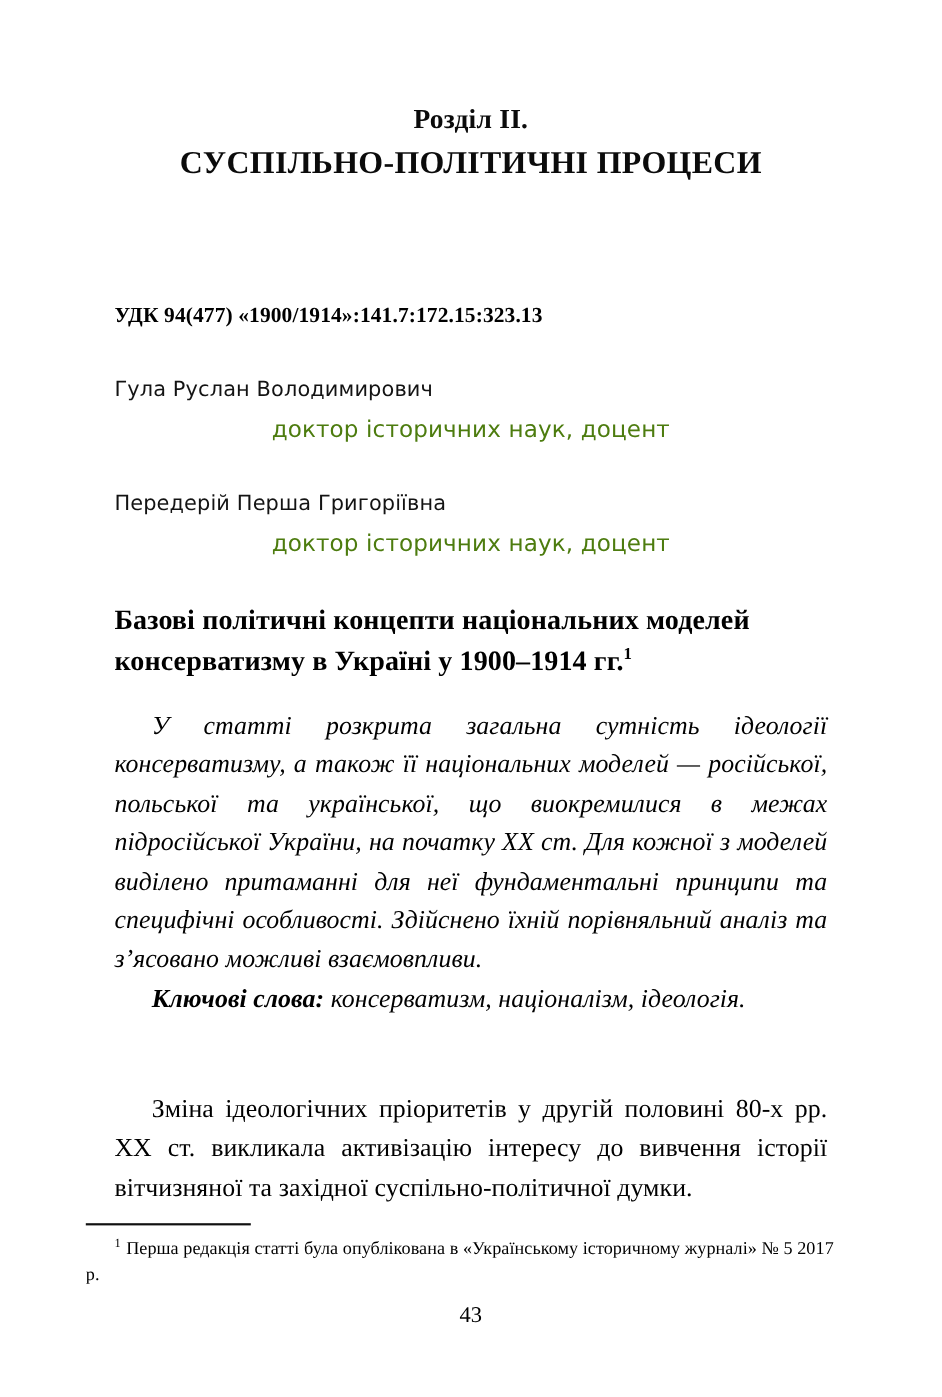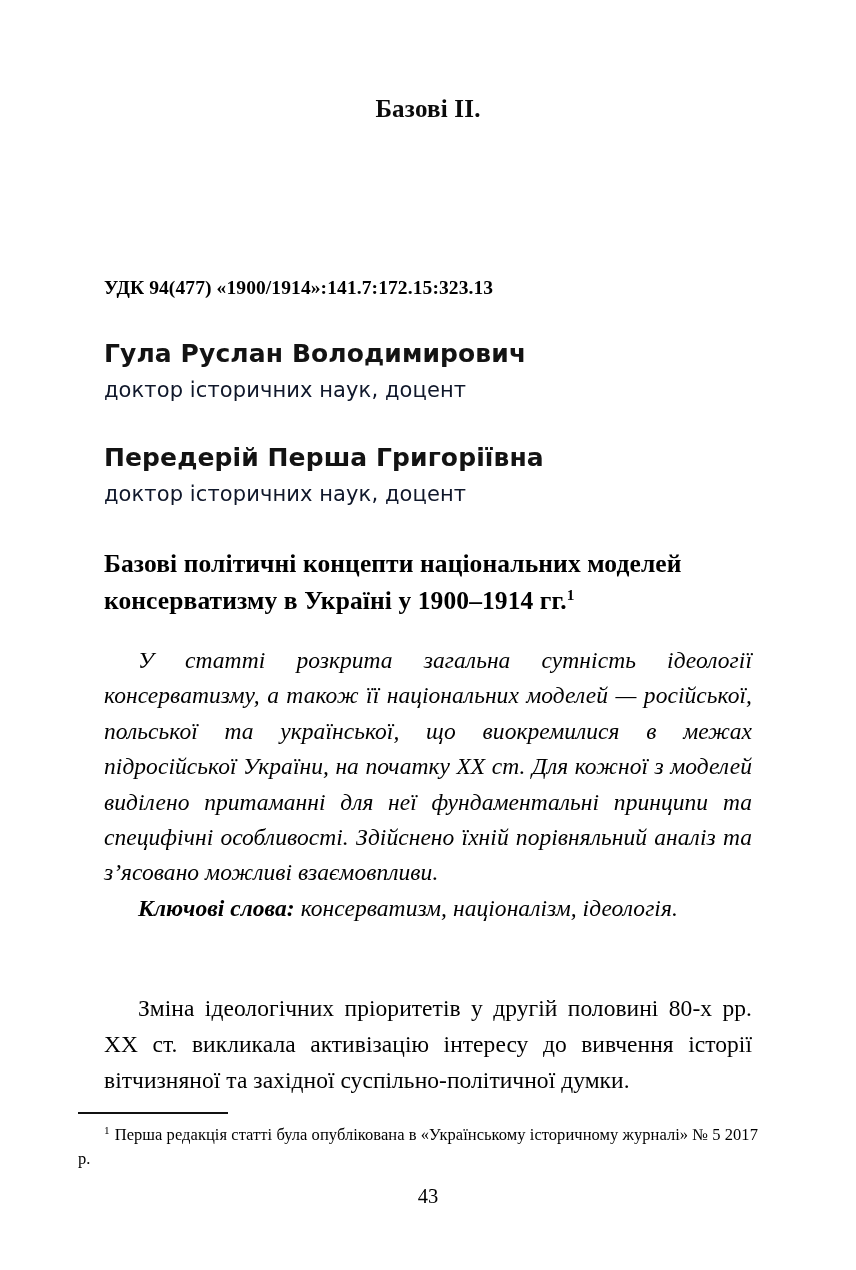--- a/index.html
+++ b/index.html
@@ -54,33 +54,34 @@
     font-weight: bold;
     font-size: 19.5px;
     line-height: 26px;
     letter-spacing: 0.1px;
   }
 
   .author-block { font-family: "DejaVu Sans", "Liberation Sans", sans-serif; }
   .author-1 { top: 337px; }
   .author-2 { top: 441px; }
   .author-name {
-    font-size: 25px;
+    font-size: 19px;
     line-height: 34px;
-    font-weight: 700;
+    font-weight: 400;
     color: #131313;
     letter-spacing: 0.1px;
   }
   .author-degree {
     font-size: 21px;
     line-height: 32px;
     font-weight: 400;
-    color: #0f172a;
+    color: #4d7c0f;
     margin-top: 3px;
     letter-spacing: 0.1px;
+    text-align: center;
   }
 
   .article-title {
     top: 545px;
     font-weight: bold;
     font-size: 25.5px;
     line-height: 37px;
     letter-spacing: 0.1px;
   }
   .article-title .sup {
@@ -164,21 +165,22 @@
     font-size: 20.5px;
     line-height: 26px;
   }
 </style>
 </head>
 <body>
 
 <div class="page">
 
   <div class="chapter-head">
-    <span class="line1">Базові II.</span>
+    <span class="line1">Розділ II.</span>
+    <span class="line2">СУСПІЛЬНО-ПОЛІТИЧНІ ПРОЦЕСИ</span>
   </div>
 
   <div class="col udc">УДК 94(477) «1900/1914»:141.7:172.15:323.13</div>
 
   <div class="col author-block author-1">
     <div class="author-name">Гула Руслан Володимирович</div>
     <div class="author-degree">доктор історичних наук, доцент</div>
   </div>
 
   <div class="col author-block author-2">

